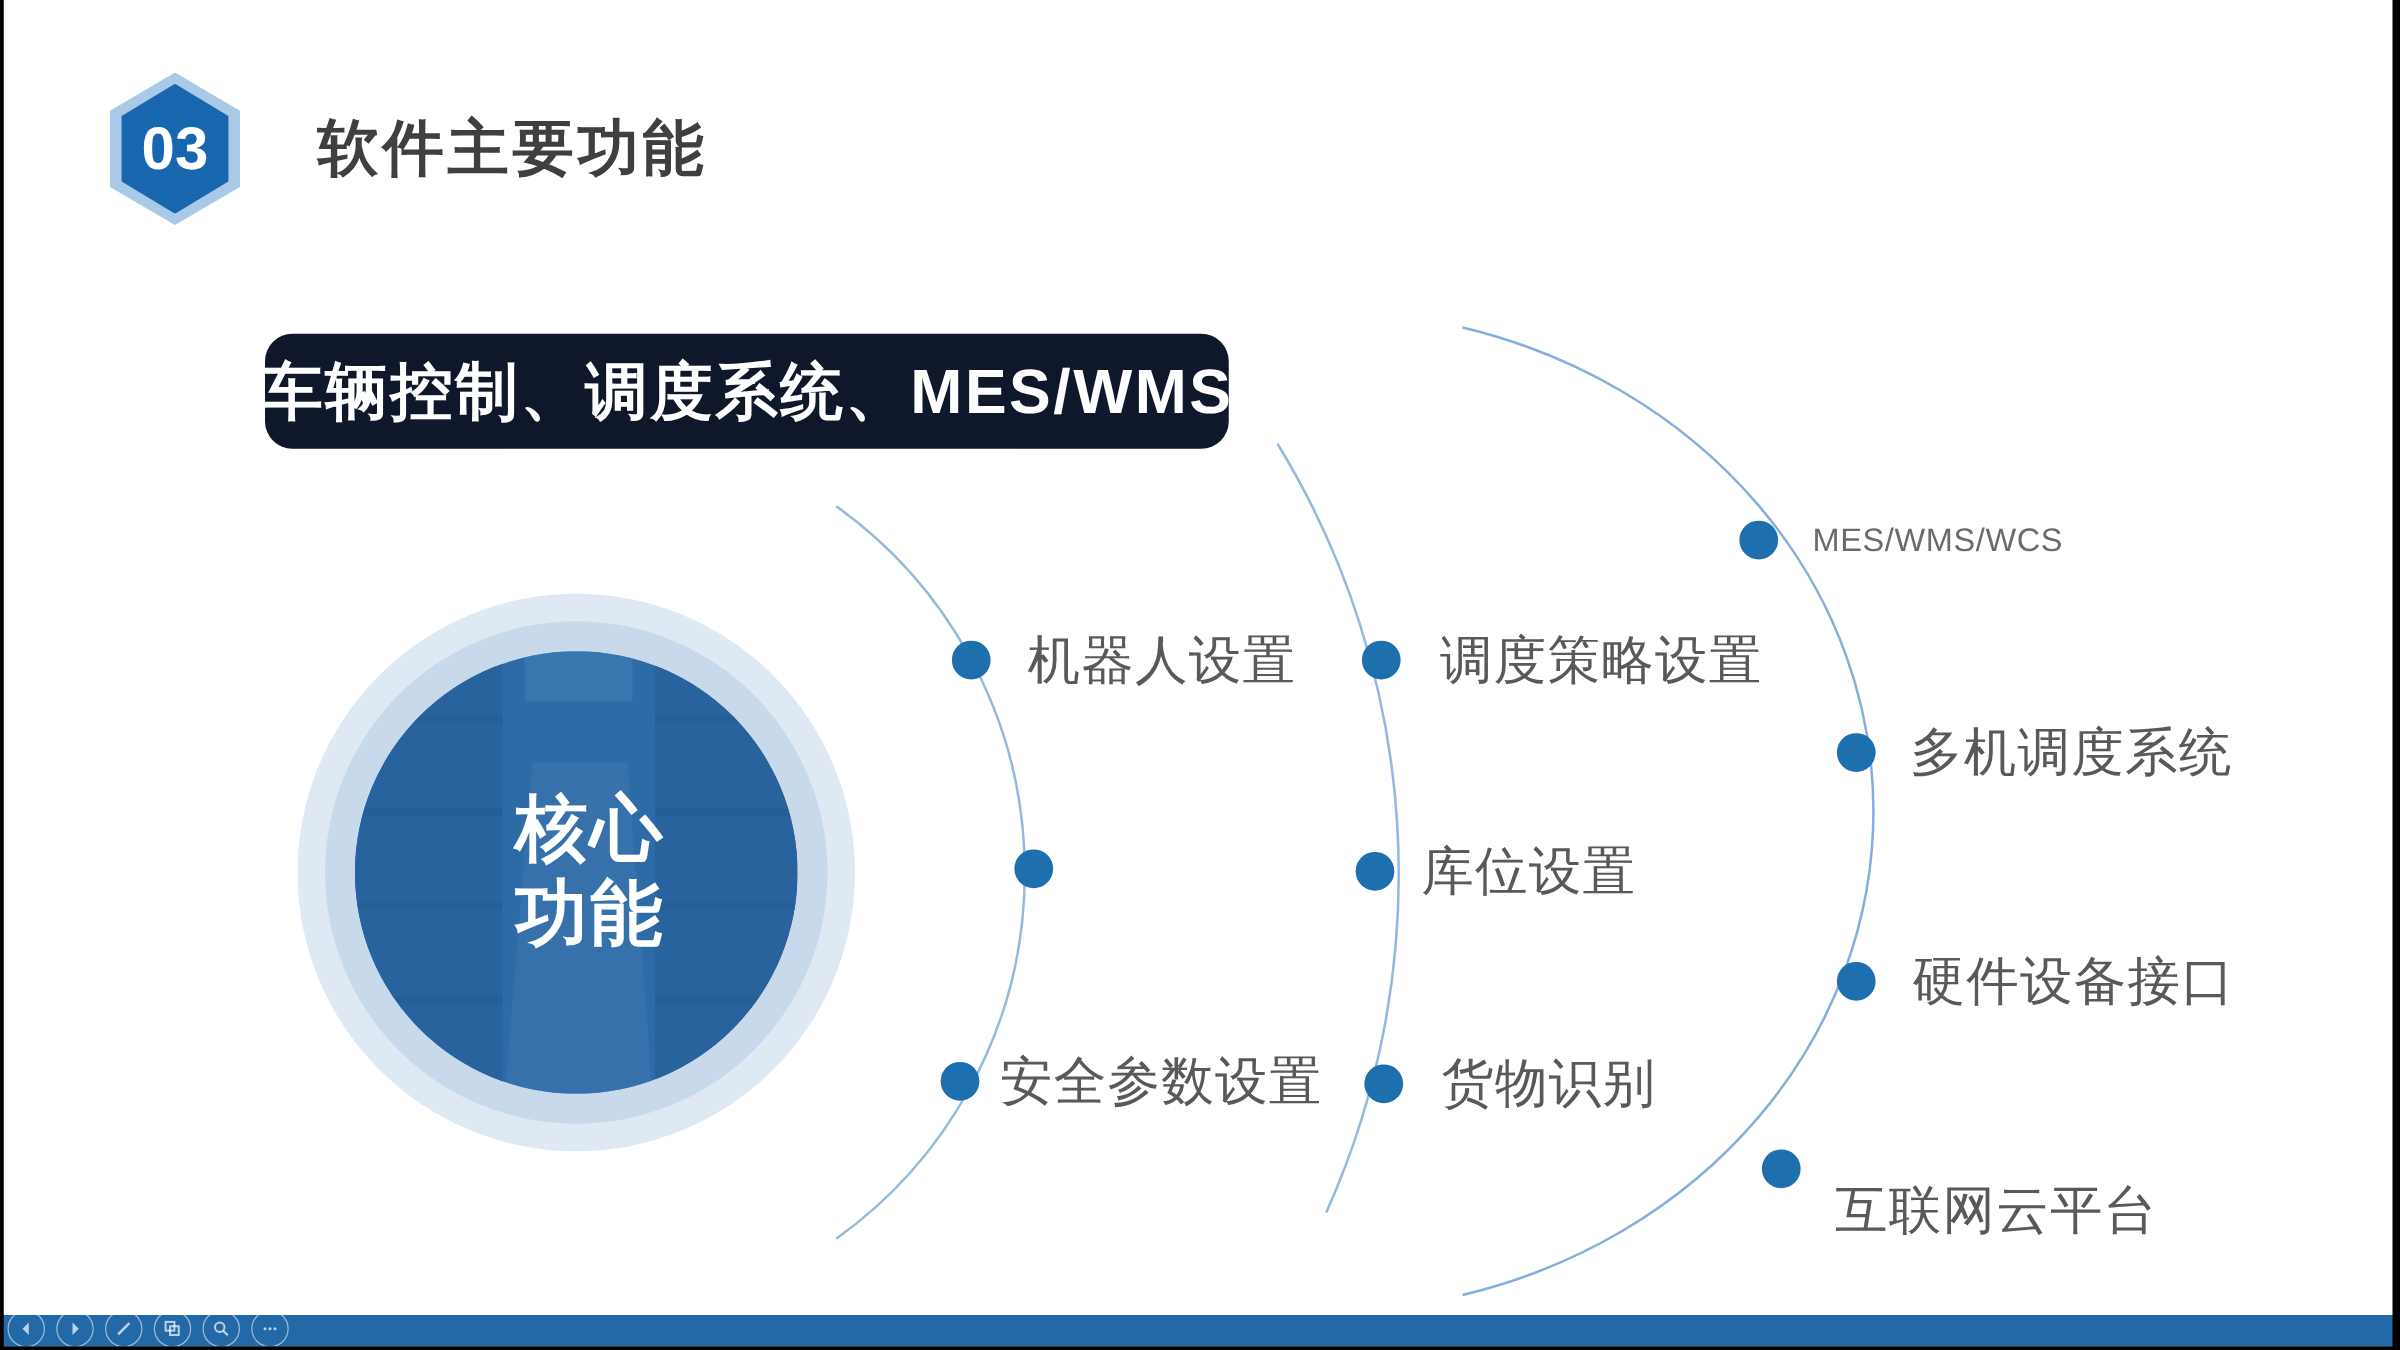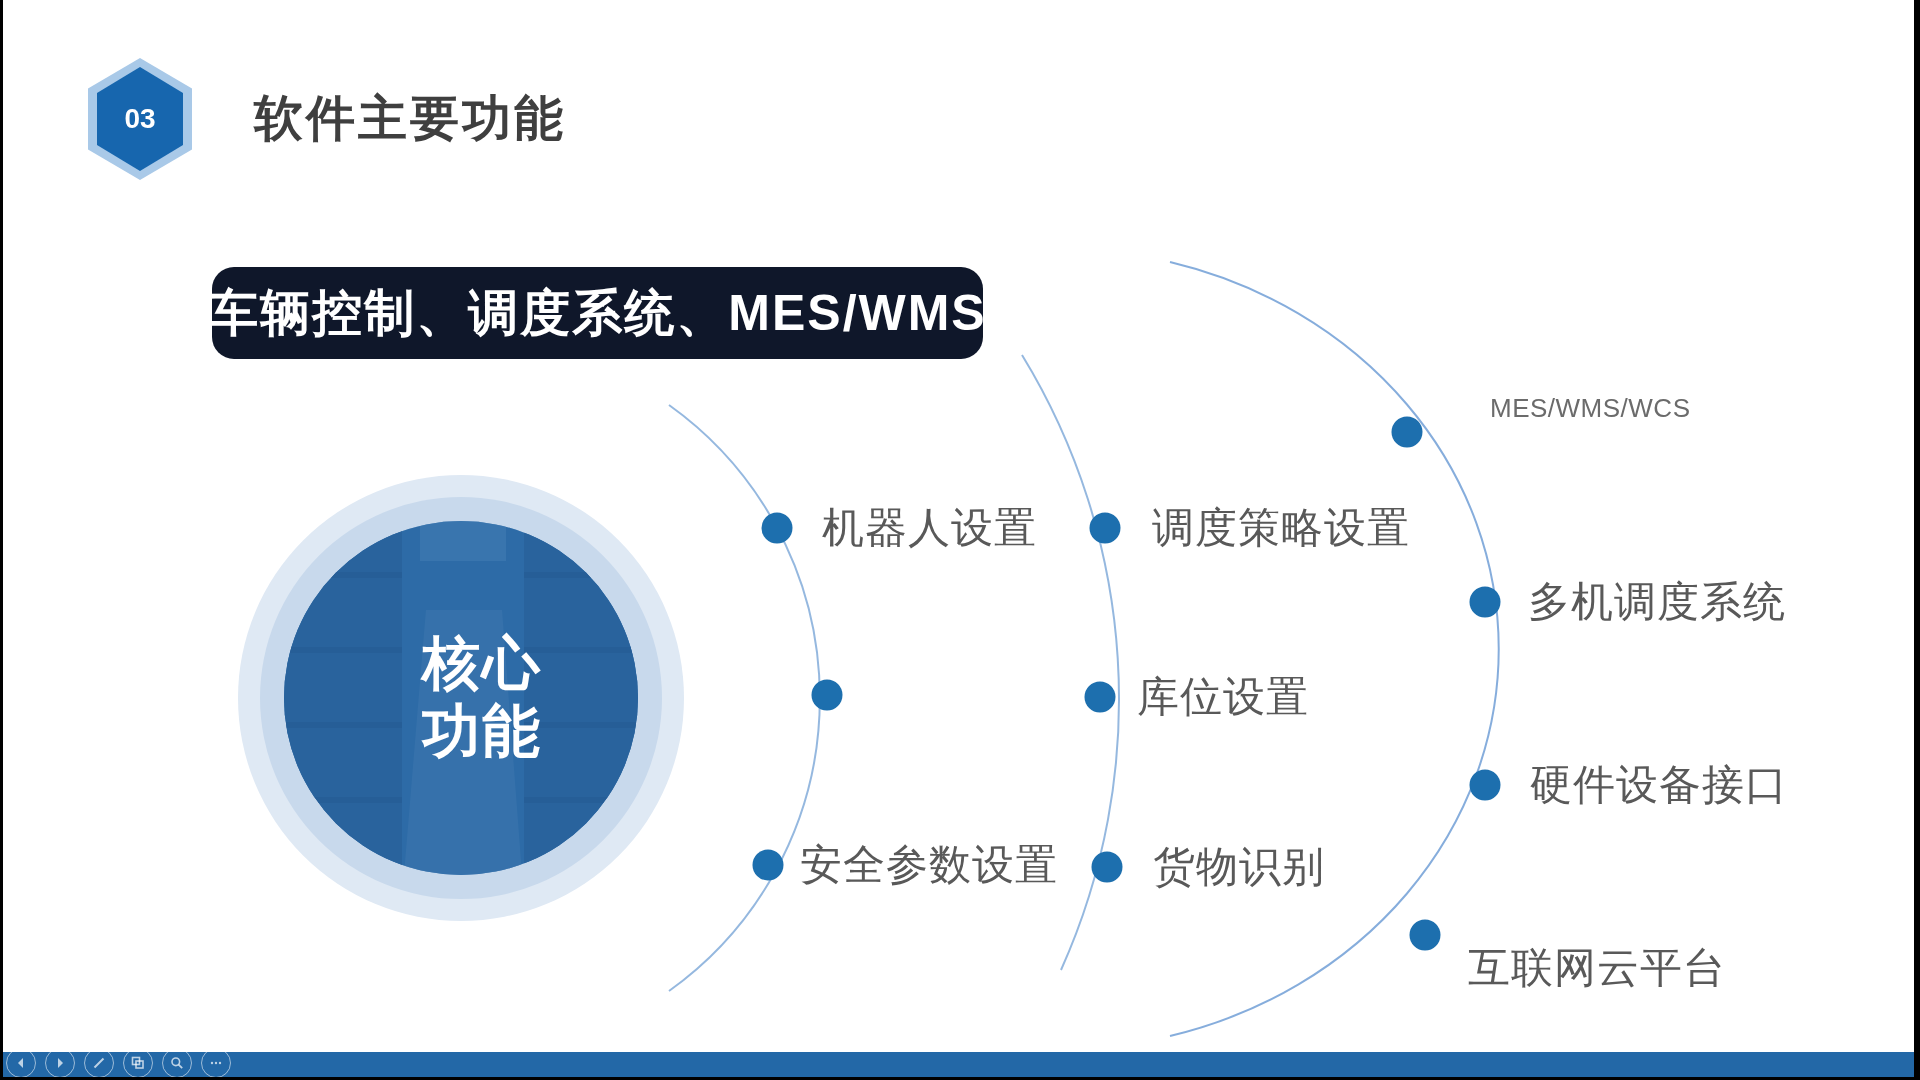--- a/index.html
+++ b/index.html
@@ -11,40 +11,40 @@
   .edge-left{position:absolute;left:0;top:0;width:3px;height:1080px;background:#000;}
   .edge-right{position:absolute;right:0;top:0;width:6px;height:1080px;background:#000;}
   .edge-bottom{position:absolute;left:0;bottom:0;width:100%;height:3px;background:#000;}
 
   
   .hex-wrap{position:absolute;left:88px;top:58px;width:104px;height:122px;}
   .hex-outer,.hex-inner{clip-path:polygon(50% 0,100% 25%,100% 75%,50% 100%,0 75%,0 25%);}
   .hex-outer{position:absolute;inset:0;background:#A9C9E8;}
   .hex-inner{position:absolute;inset:9px;background:#1766AE;}
   .hex-num{position:absolute;inset:0;display:flex;align-items:center;justify-content:center;
-    color:#fff;font-size:28px;font-weight:bold;text-align:center;}
+    color:#fff;font-size:48px;font-weight:bold;text-align:center;}
   .page-title{position:absolute;left:254px;top:119px;transform:translateY(-50%);
     font-size:49px;font-weight:bold;color:#3F3F3F;letter-spacing:3px;white-space:nowrap;}
 
   
   .logo{position:absolute;left:1715px;top:12px;width:200px;text-align:center;}
   .logo svg{display:block;margin:0 auto;}
   .logo-cn{font-size:29px;font-weight:bold;color:#1a1a1a;letter-spacing:1px;white-space:nowrap;margin-top:2px;}
   .logo-en{font-size:11px;font-weight:bold;color:#3a3a3a;letter-spacing:.6px;white-space:nowrap;margin-top:1px;}
 
   
   .banner{position:absolute;left:212px;top:267px;width:771px;height:92px;background:#0f172a;
     border-radius:22px;display:flex;align-items:center;justify-content:center;}
   .banner span{color:#fff;font-size:50px;font-weight:bold;letter-spacing:2px;white-space:nowrap;}
 
   
   .diagram{position:absolute;left:0;top:0;width:1920px;height:1080px;}
 
   
-  .core-text{position:absolute;left:482px;top:697px;transform:translate(-50%,-50%);
+  .core-text{position:absolute;left:472px;top:697px;transform:translate(-50%,-50%);
     color:#fff;font-size:58px;font-weight:bold;line-height:68px;text-align:center;
     letter-spacing:2px;white-space:nowrap;}
 
   
   .dot{position:absolute;width:31px;height:31px;border-radius:50%;background:#1D6FAE;
     transform:translate(-50%,-50%);}
   .lbl{position:absolute;transform:translateY(-50%);font-size:42px;color:#595959;
     white-space:nowrap;letter-spacing:1px;}
   .lbl .prefix{font-size:27px;color:#595959;}
   .lbl-latin{position:absolute;transform:translateY(-50%);font-size:26px;color:#6B6B6B;
@@ -122,21 +122,21 @@
   <div class="dot" style="left:1407px;top:432px;"></div>
   <div class="dot" style="left:1485px;top:602px;"></div>
   <div class="dot" style="left:1485px;top:785px;"></div>
   <div class="dot" style="left:1425px;top:935px;"></div>
 
   <div class="lbl" style="left:822px;top:528px;">机器人设置</div>
   <div class="lbl" style="left:800px;top:865px;">安全参数设置</div>
   <div class="lbl" style="left:1152px;top:528px;">调度策略设置</div>
   <div class="lbl" style="left:1137px;top:697px;">库位设置</div>
   <div class="lbl" style="left:1153px;top:867px;">货物识别</div>
-  <div class="lbl-latin" style="left:1450px;top:408px;margin-left:40px;">MES/WMS/WCS</div>
+  <div class="lbl-latin" style="left:1450px;top:432px;">MES/WMS/WCS</div>
   <div class="lbl" style="left:1528px;top:602px;">多机调度系统</div>
   <div class="lbl" style="left:1530px;top:785px;">硬件设备接口</div>
   <div class="lbl" style="left:1468px;top:968px;">互联网云平台</div>
 
   <div class="bottom-bar"></div>
   <div class="toolbar">
     <div class="tool-btn">
       <svg width="12" height="12" viewBox="0 0 12 12">
           <polygon points="8,1 3,6 8,11" fill="rgba(255,255,255,.7)"></polygon>
         </svg>

